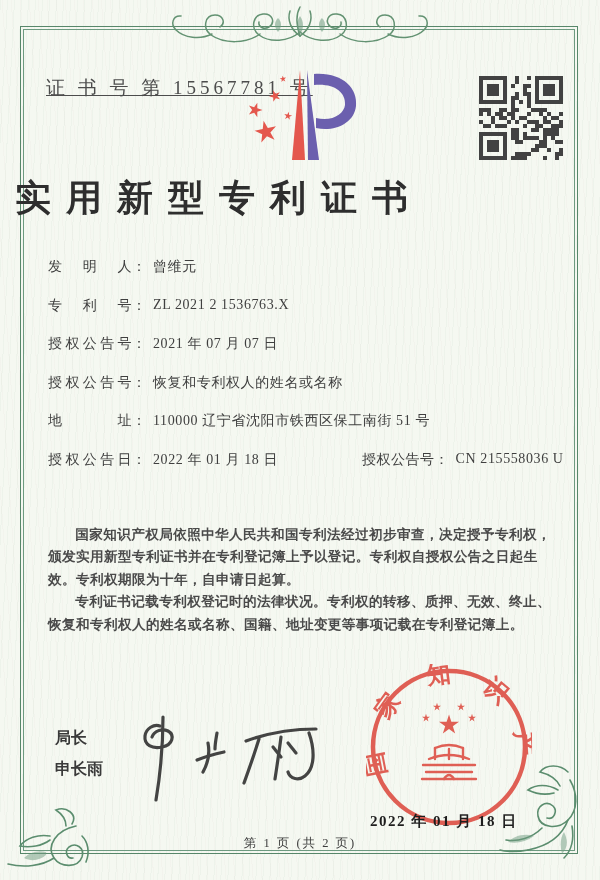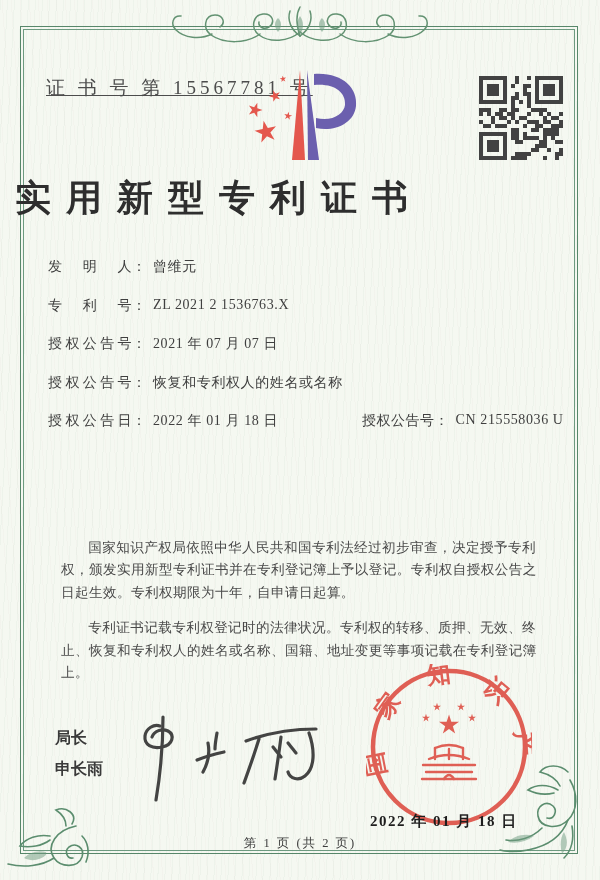--- a/index.html
+++ b/index.html
@@ -46,21 +46,21 @@
     display:inline-block;width:84px;vertical-align:top;
     text-align:justify;text-align-last:justify;letter-spacing:0.5px;
   }
   .colon{display:inline-block;vertical-align:top;}
   .fvalue{display:inline-block;vertical-align:top;margin-left:7px;letter-spacing:0.6px;}
   .fpair2{display:inline-block;margin-left:84px;}
   .paras{
     position:absolute;left:48px;top:524px;width:508px;
     font-size:13.6px;line-height:22.4px;color:#4a4a4a;letter-spacing:0.4px;
   }
-  .paras p{margin:13px;text-indent:2em;}
+  .paras p{margin:0;text-indent:2em;font-weight:bold;}
   .officer{
     position:absolute;left:55px;top:724px;
     font-family:Liberation Mono, monospace;
     font-size:16px;font-weight:700;color:#3a3a3a;line-height:31px;
   }
   .signature{position:absolute;left:118px;top:710px;width:225px;height:98px;}
   .seal{position:absolute;left:366px;top:664px;width:166px;height:166px;opacity:0.92;}
   .seal-date{
     position:absolute;left:370px;top:812px;
     font-size:15px;color:#1e1e1e;letter-spacing:1.5px;font-weight:600;
@@ -602,20 +602,23 @@
     <div class="frow">
       <span class="flabel">专利号</span><span class="colon">：</span><span class="fvalue">ZL 2021 2 1536763.X</span>
     </div>
     <div class="frow">
       <span class="flabel">授权公告号</span><span class="colon">：</span><span class="fvalue">2021 年 07 月 07 日</span>
     </div>
     <div class="frow">
       <span class="flabel">授权公告号</span><span class="colon">：</span><span class="fvalue">恢复和专利权人的姓名或名称</span>
     </div>
     <div class="frow">
+      <span class="flabel">地址</span><span class="colon">：</span><span class="fvalue">110000 辽宁省沈阳市铁西区保工南街 51 号</span>
+    </div>
+    <div class="frow">
       <span class="flabel">授权公告日</span><span class="colon">：</span><span class="fvalue">2022 年 01 月 18 日</span><span class="fpair2"><span style="letter-spacing:0.5px;">授权公告号</span><span class="colon">：</span><span class="fvalue">CN 215558036 U</span></span>
     </div>
   </div>
 
   <div class="paras">
     <p>国家知识产权局依照中华人民共和国专利法经过初步审查，决定授予专利权，颁发实用新型专利证书并在专利登记簿上予以登记。专利权自授权公告之日起生效。专利权期限为十年，自申请日起算。</p>
     <p>专利证书记载专利权登记时的法律状况。专利权的转移、质押、无效、终止、恢复和专利权人的姓名或名称、国籍、地址变更等事项记载在专利登记簿上。</p>
   </div>
 
   <div class="officer">

